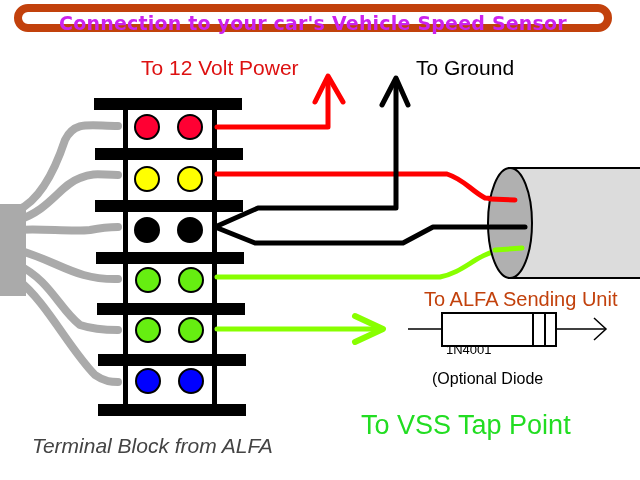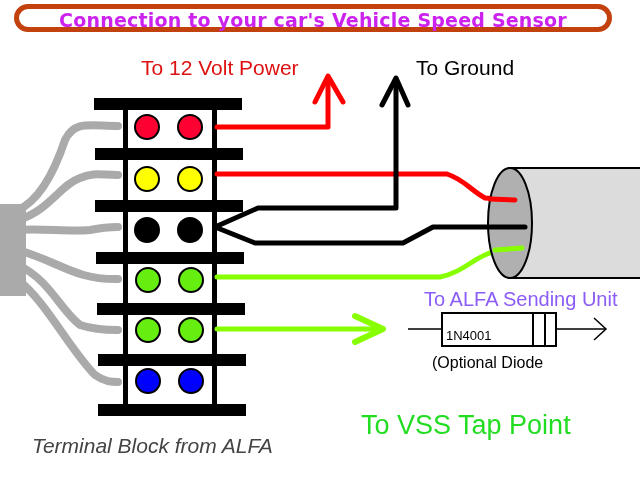--- a/index.html
+++ b/index.html
@@ -1,33 +1,33 @@
 <!DOCTYPE html>
 <html><head>
 <meta charset="utf-8">
 <style>
   html, body { margin:0; padding:0; background:#ffffff; }
   body { width:640px; height:480px; position:relative; overflow:hidden; font-family:"Liberation Sans", sans-serif; }
   #title-box {
     position:absolute; left:14px; top:4px; width:598px; height:28px;
-    border:5px solid #c2410c; border-radius:16px; box-sizing:border-box;
+    border:8px solid #c2410c; border-radius:16px; box-sizing:border-box;
     text-align:center; line-height:22px;
   }
   #title-text {
     font-family:"DejaVu Sans", sans-serif; font-weight:bold; font-size:19px;
     color:#cc22ee; letter-spacing:0.2px;
   }
   .lbl { position:absolute; white-space:nowrap; font-family:"Liberation Sans", sans-serif;margin-top:6px; }
   #lbl-power { left:141px; top:50px; font-size:21px; color:#dd1111; }
   #lbl-ground { left:416px; top:50px; font-size:21px; color:#000000; }
-  #lbl-sending { left:424px; top:282px; font-size:20px; color:#8b5cf6; }
-  #lbl-diode-note { left:432px; top:348px; font-size:16px; color:#000000; text-align:center; line-height:18px; font-weight:normal; }
+  #lbl-sending { left:424px; top:282px; font-size:20px; color:#c2410c; }
+  #lbl-diode-note { left:432px; top:364px; font-size:16px; color:#000000; text-align:center; line-height:18px; font-weight:normal; }
   #lbl-vss { left:361px; top:404px; font-size:27px; color:#22dd22; }
   #lbl-block { left:32px; top:428px; font-size:21px; color:#444444;font-style:italic; }
-  #lbl-diode-part { left:446px; top:322px; font-size:13px; color:#000000; }
+  #lbl-diode-part { left:446px; top:336px; font-size:13px; color:#000000; }
   svg#diagram { position:absolute; left:0; top:0; }
 </style>
 </head>
 <body>
 
 <div id="title-box">
   <span id="title-text">Connection to your car's Vehicle Speed Sensor</span>
 </div>
 
 <svg id="diagram" width="640" height="480">

